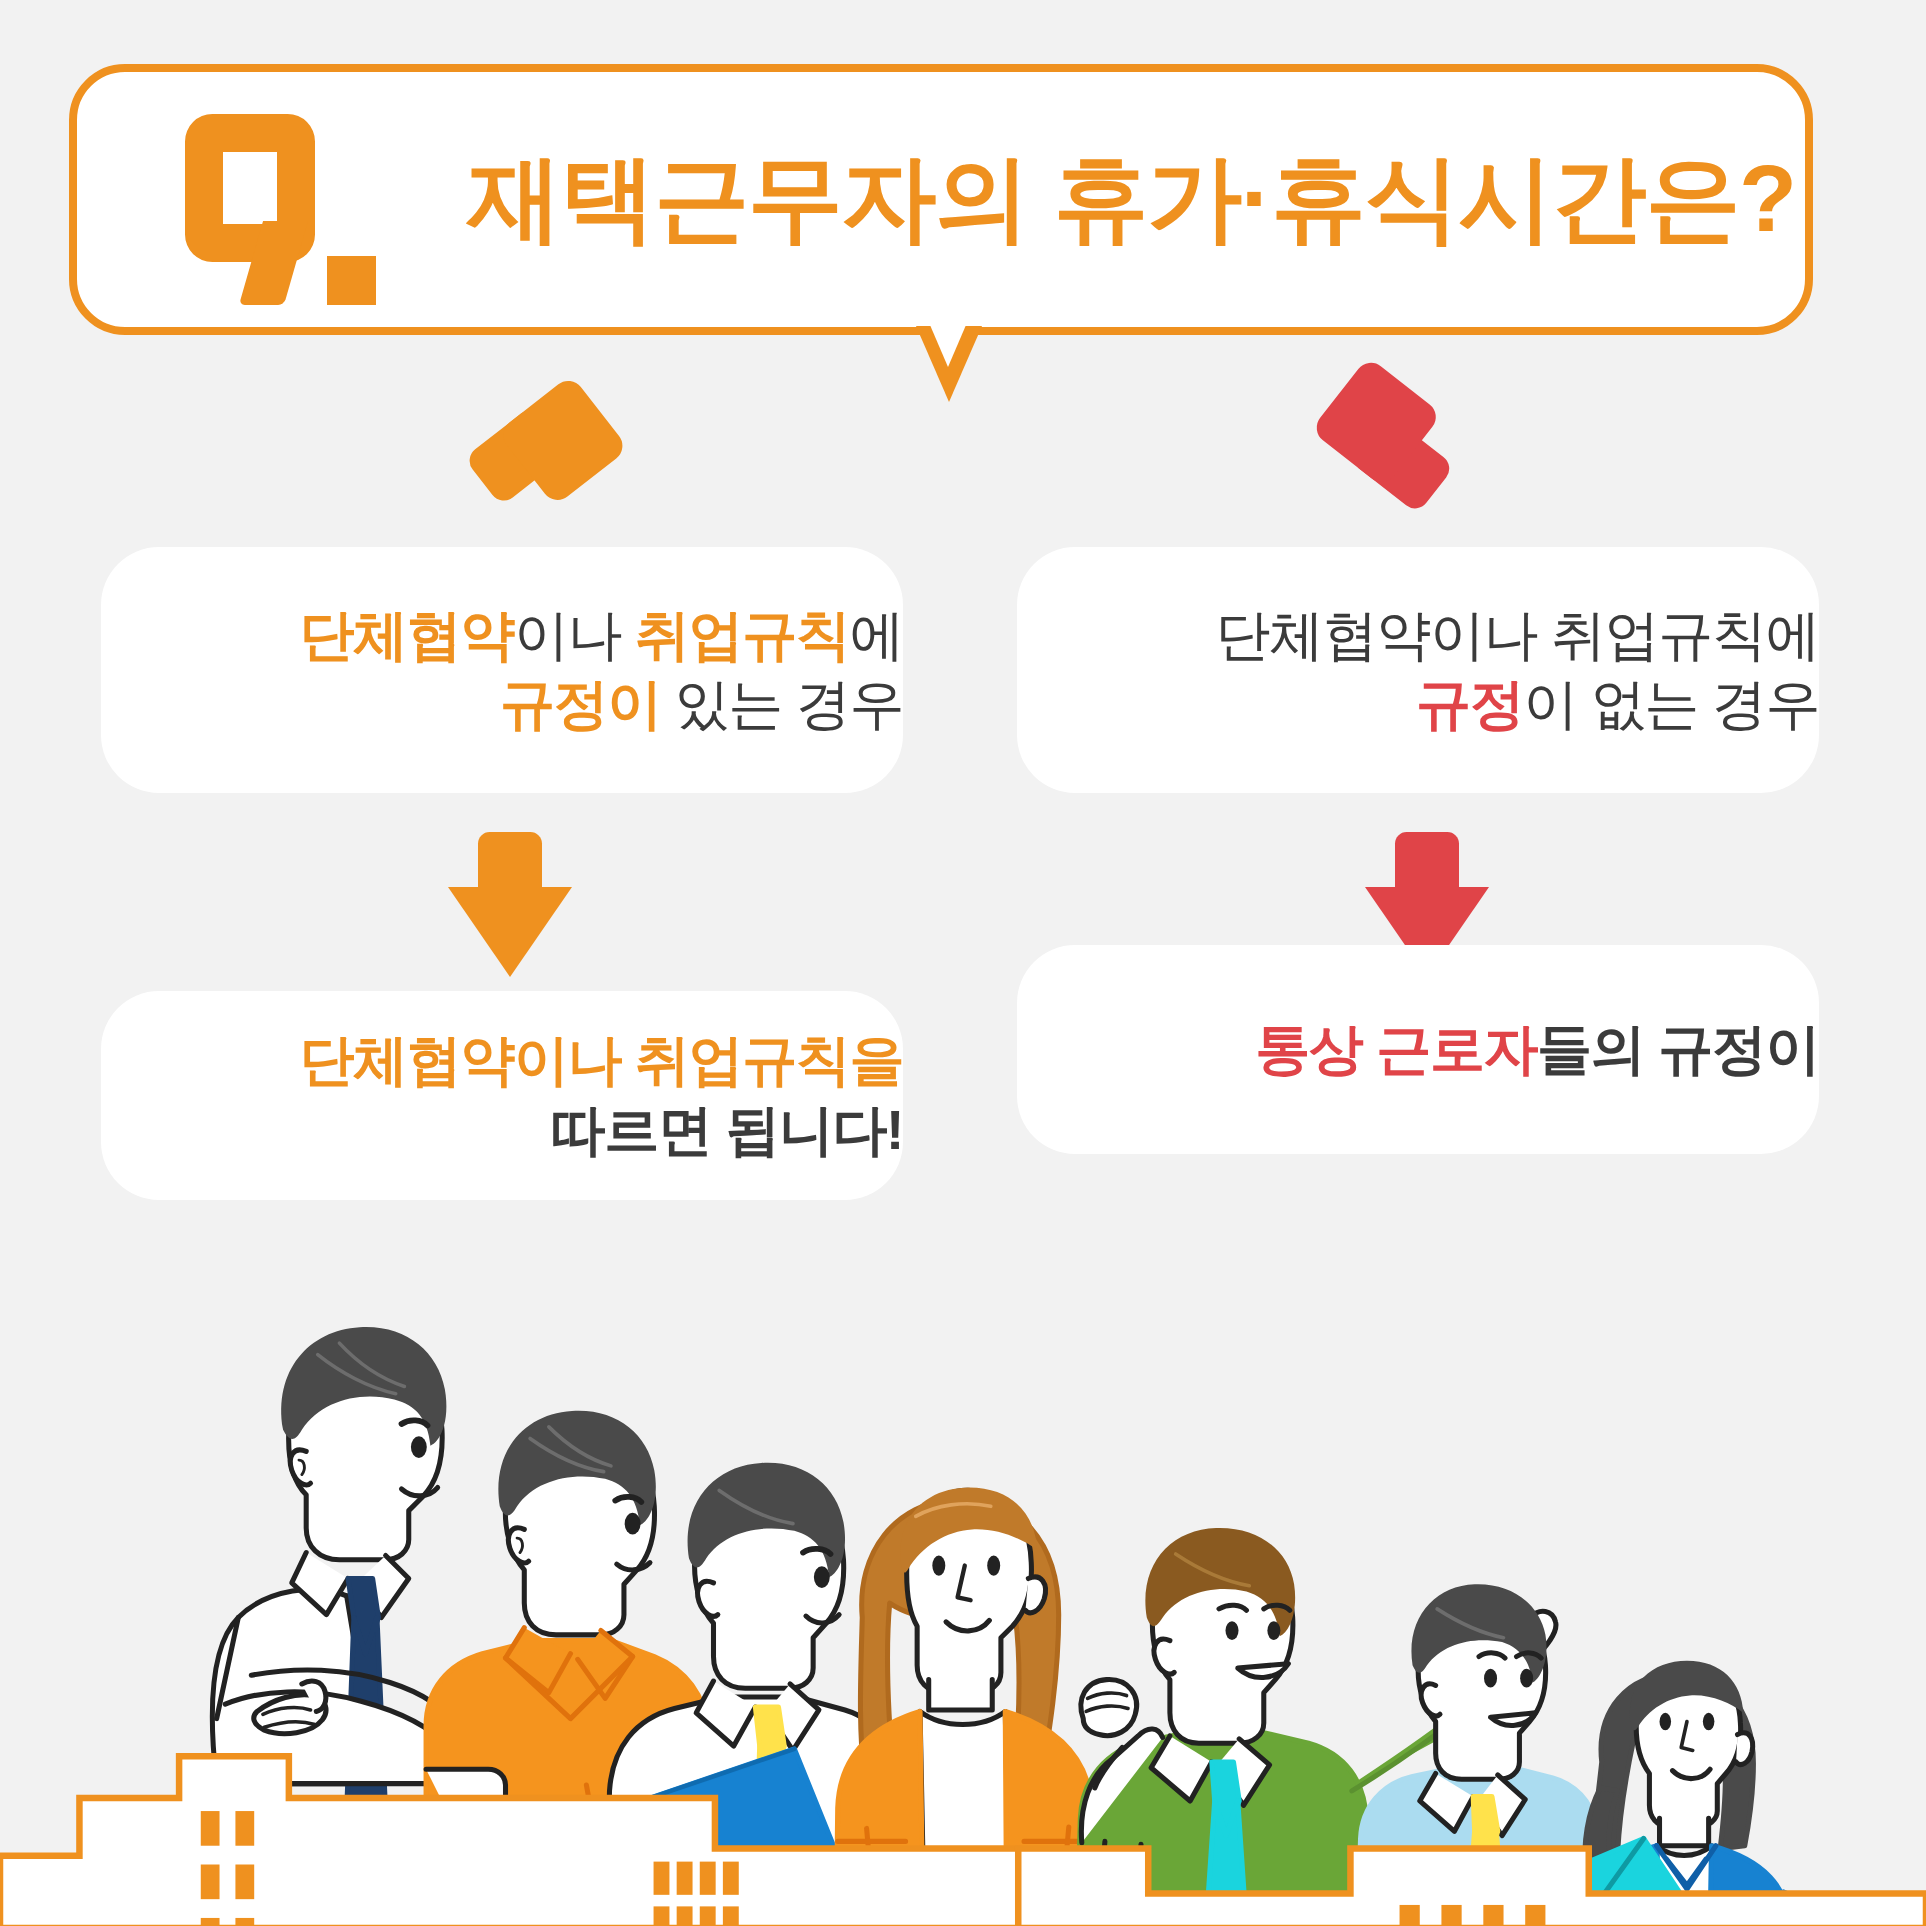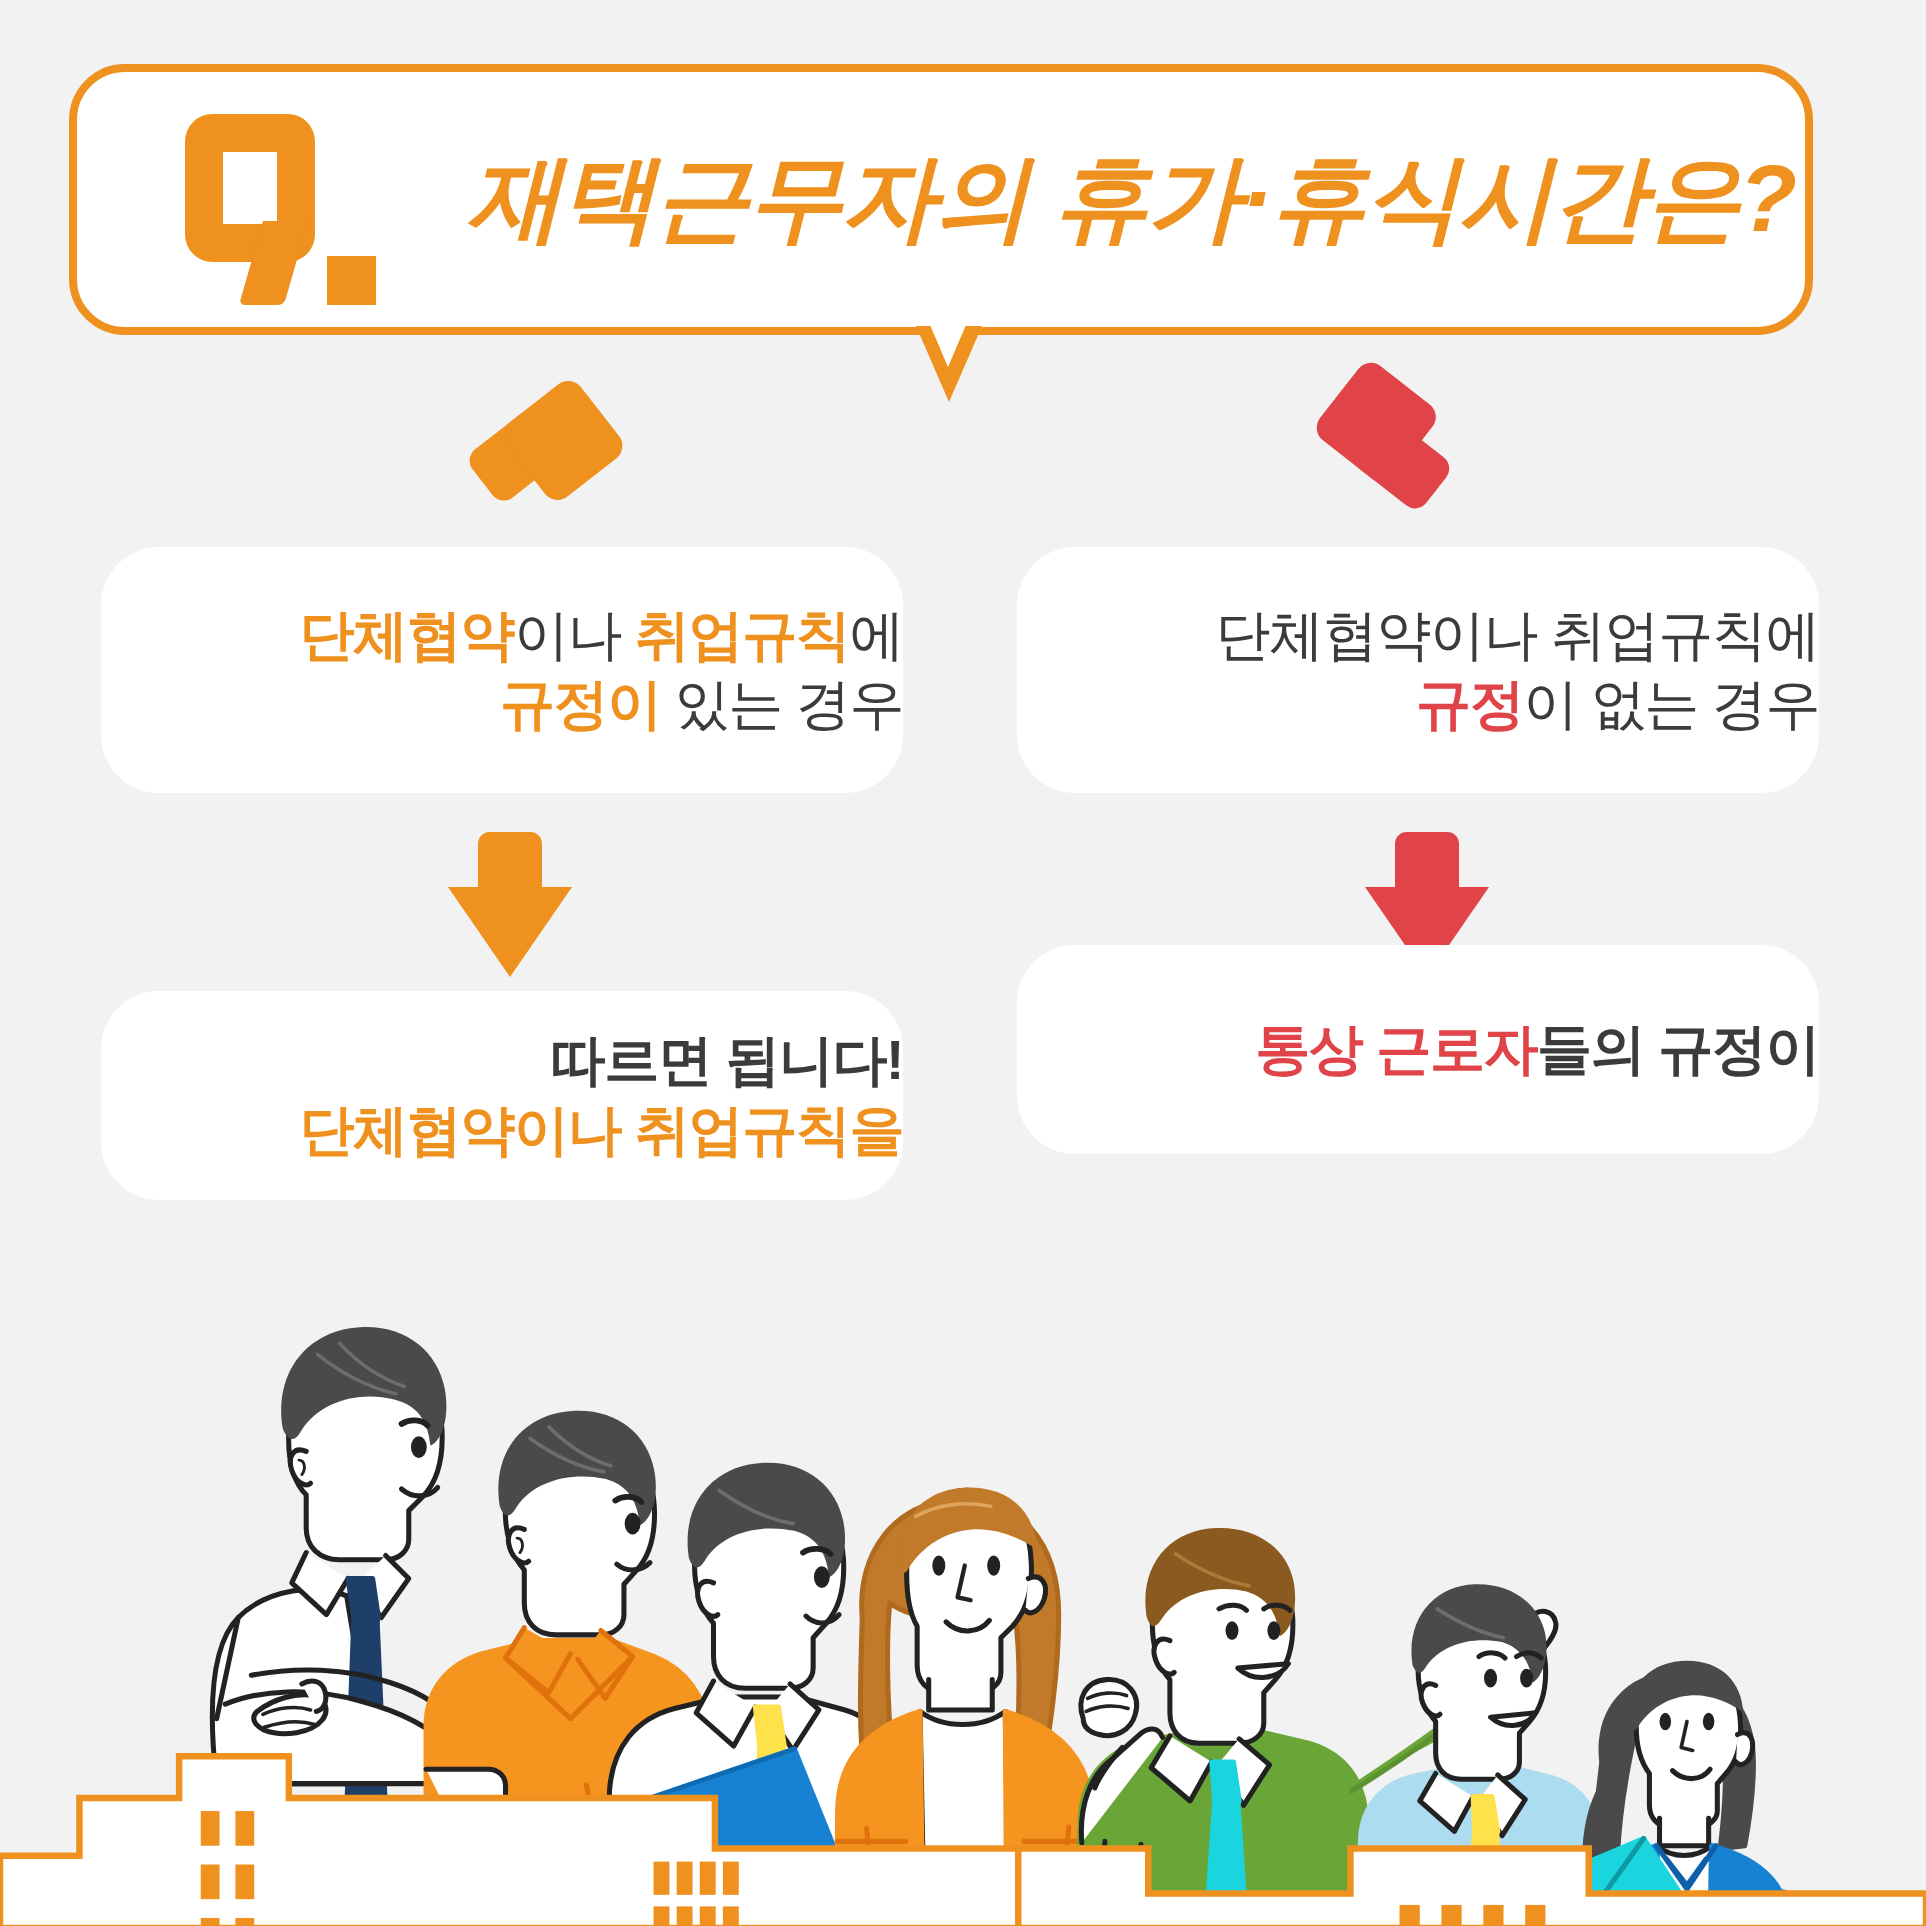--- a/index.html
+++ b/index.html
@@ -63,21 +63,20 @@
   }
   .q-title {
     position: absolute;
     left: 390px; top: 0; height: 255px;
     display: flex; align-items: center;
     font-size: 95px;
     font-weight: 700;
     color: #ef911f;
     letter-spacing: -1.4px;
     white-space: nowrap;
-    font-style: italic;
   }
 
   
   .diag-arrow { position: absolute; width: 137px; height: 137px; }
   .diag-arrow .shaft {
     position: absolute; left: 43px; top: 4.3px;
     width: 61px; height: 87px;
     border-radius: 14.4px;
   }
   .diag-arrow .head {
@@ -175,22 +174,22 @@
   <div class="v-arrow" id="arrow-left-down">
     <div class="v-shaft"></div>
     <div class="v-head"></div>
   </div>
   <div class="v-arrow" id="arrow-right-down">
     <div class="v-shaft"></div>
     <div class="v-head"></div>
   </div>
 
   <div class="cond-box" id="box-left-bot">
+    <div class="cond-line hl-orange">단체협약이나 취업규칙을</div>
     <div class="cond-line">따르면 됩니다!</div>
-    <div class="cond-line hl-orange">단체협약이나 취업규칙을</div>
   </div>
 
   <div class="cond-box" id="box-right-bot">
     <div class="cond-line"><span class="hl-red">통상 근로자</span><span>들의 규정이</span></div>
   </div>
 
   <svg id="illustration" viewBox="0 0 2667 987">
     <g fill="none" stroke="#222" stroke-width="7" stroke-linecap="round" stroke-linejoin="round">
 
       <g>

